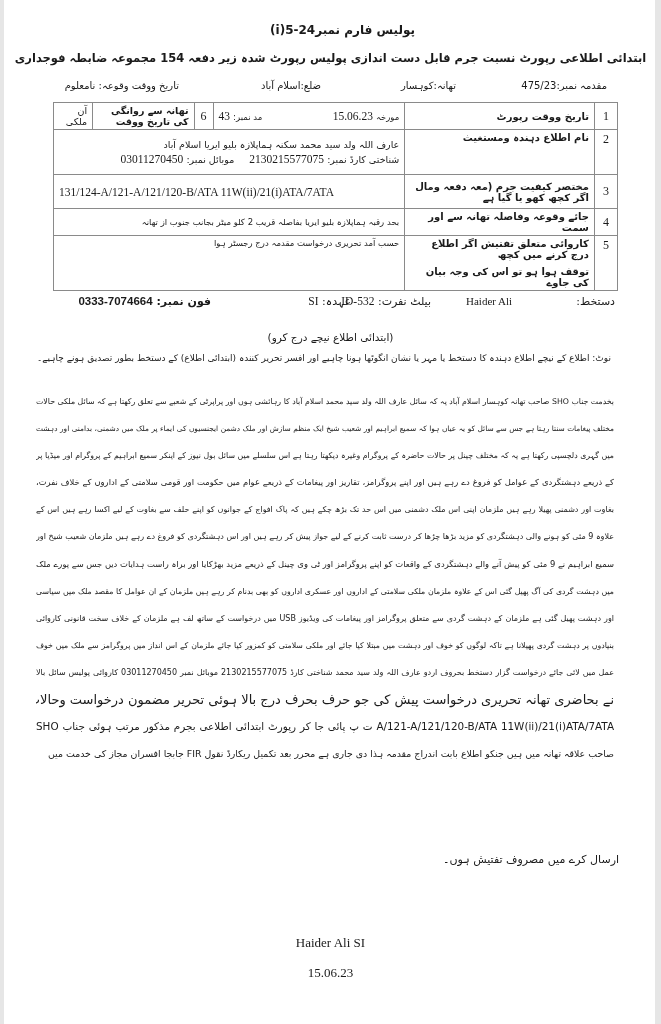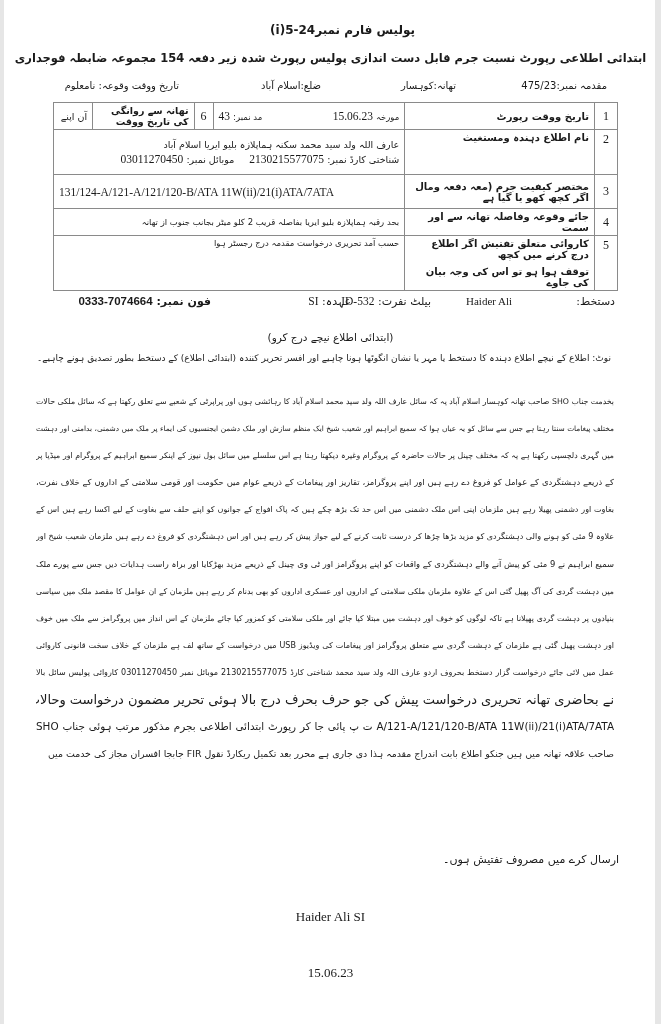--- a/index.html
+++ b/index.html
@@ -43,21 +43,21 @@
   .note { right:50px; top:353px; font-size:9px; white-space:nowrap; }
 
   .body-text {
     position:absolute; left:36px; width:578px; top:388px;
     direction:rtl; text-align:justify; text-align-last:right;
     font-family:"DejaVu Sans", sans-serif; font-size:10.6px; line-height:27.1px;
   }
   .body-line { display:block; text-align:justify; text-align-last:justify; white-space:nowrap; overflow:hidden; }
   .body-line.last { text-align-last:right; }
   .closing { right:42px; top:853px; font-size:11px; }
-  .sig-name { left:0; width:661px; top:909px; font-size:13px; }
+  .sig-name { left:0; width:661px; top:935px; font-size:13px; }
   .sig-date { left:0; width:661px; top:965px; font-size:13px; }
 </style>
 </head>
 <body>
 
 <div class="edge-left"></div>
 <div class="edge-right"></div>
 
 <div class="abs ur center title1">پولیس فارم نمبر24-5(i)</div>
 <div class="abs ur center title2">ابتدائی اطلاعی رپورٹ نسبت جرم قابل دست اندازی پولیس رپورٹ شدہ زیر دفعہ 154 مجموعہ ضابطہ فوجداری</div>
@@ -79,21 +79,21 @@
           <span class="lat">15.06.23</span>
         </span>
         <span>
           <span style="font-size:8.5px;">مد نمبر:</span>
           <span class="lat">43</span>
         </span>
       </div>
     </td>
     <td class="num" style="width:8px;">6</td>
     <td style="width:90px; font-weight:bold;">تھانہ سے روانگی کی تاریخ ووقت</td>
-    <td style="width:28px;">آن اپنے</td>
+    <td style="width:28px;">آن ملکی</td>
   </tr>
   <tr class="r2">
     <td class="num" style="vertical-align:top;">2</td>
     <td class="lbl" style="vertical-align:top;">نام اطلاع دہندہ ومستغیث</td>
     <td colspan="4">
       <div class="line">عارف اللہ ولد سید محمد سکنہ ہماپلازہ بلیو ایریا اسلام آباد</div>
       <div class="line">
         <span>شناختی کارڈ نمبر:</span>
         <span class="lat">2130215577075</span>
         &nbsp;&nbsp;&nbsp;
@@ -150,22 +150,22 @@
 
 <div class="body-text" id="body-text">
     <span class="body-line" style="font-size: 7.8px;">بخدمت جناب SHO صاحب تھانہ کوہسار اسلام آباد یہ کہ سائل عارف اللہ ولد سید محمد اسلام آباد کا رہائشی ہوں اور پراپرٹی کے شعبے سے تعلق رکھتا ہے کہ سائل ملکی حالات</span>
     <span class="body-line" style="font-size: 7.4px;">مختلف پیغامات سنتا رہتا ہے جس سے سائل کو یہ عیاں ہوا کہ سمیع ابراہیم اور شعیب شیخ ایک منظم سازش اور ملک دشمن ایجنسیوں کی ایماء پر ملک میں دشمنی، بدامنی اور دہشت</span>
     <span class="body-line" style="font-size: 7.8px;">میں گہری دلچسپی رکھتا ہے یہ کہ مختلف چینل پر حالات حاضرہ کے پروگرام وغیرہ دیکھتا رہتا ہے اس سلسلے میں سائل بول نیوز کے اینکر سمیع ابراہیم کے پروگرام اور میڈیا پر</span>
     <span class="body-line" style="font-size: 8.4px;">کے ذریعے دہشتگردی کے عوامل کو فروغ دے رہے ہیں اور اپنے پروگرامز، تقاریز اور پیغامات کے ذریعے عوام میں حکومت اور قومی سلامتی کے اداروں کے خلاف نفرت،</span>
     <span class="body-line" style="font-size: 8px;">بغاوت اور دشمنی پھیلا رہے ہیں ملزمان اپنی اس ملک دشمنی میں اس حد تک بڑھ چکے ہیں کہ پاک افواج کے جوانوں کو اپنے حلف سے بغاوت کے لیے اکسا رہے ہیں اس کے</span>
     <span class="body-line" style="font-size: 8px;">علاوہ 9 مئی کو ہونے والی دہشتگردی کو مزید بڑھا چڑھا کر درست ثابت کرنے کے لیے جواز پیش کر رہے ہیں اور اس دہشتگردی کو فروغ دے رہے ہیں ملزمان شعیب شیخ اور</span>
     <span class="body-line" style="font-size: 8.4px;">سمیع ابراہیم نے 9 مئی کو پیش آنے والے دہشتگردی کے واقعات کو اپنے پروگرامز اور ٹی وی چینل کے ذریعے مزید بھڑکایا اور براہ راست ہدایات دیں جس سے پورے ملک</span>
     <span class="body-line" style="font-size: 7.8px;">میں دہشت گردی کی آگ پھیل گئی اس کے علاوہ ملزمان ملکی سلامتی کے اداروں اور عسکری اداروں کو بھی بدنام کر رہے ہیں ملزمان کے ان عوامل کا مقصد ملک میں سیاسی</span>
+    <span class="body-line" style="font-size: 8px;">اور دہشت پھیل گئی ہے ملزمان کے دہشت گردی سے متعلق پروگرامز اور پیغامات کی ویڈیوز USB میں درخواست کے ساتھ لف ہے ملزمان کے خلاف سخت قانونی کاروائی</span>
     <span class="body-line" style="font-size: 7.8px;">بنیادوں پر دہشت گردی پھیلانا ہے تاکہ لوگوں کو خوف اور دہشت میں مبتلا کیا جائے اور ملکی سلامتی کو کمزور کیا جائے ملزمان کے اس انداز میں پروگرامز سے ملک میں خوف</span>
-    <span class="body-line" style="font-size: 8px;">اور دہشت پھیل گئی ہے ملزمان کے دہشت گردی سے متعلق پروگرامز اور پیغامات کی ویڈیوز USB میں درخواست کے ساتھ لف ہے ملزمان کے خلاف سخت قانونی کاروائی</span>
     <span class="body-line" style="font-size: 8px;">عمل میں لائی جائے درخواست گزار دستخط بحروف اردو عارف اللہ ولد سید محمد شناختی کارڈ 2130215577075 موبائل نمبر 03011270450 کاروائی پولیس سائل بالا</span>
     <span class="body-line" style="font-size: 13px;">نے بحاضری تھانہ تحریری درخواست پیش کی جو حرف بحرف درج بالا ہوئی تحریر مضمون درخواست وحالات واقعات سے سردست صورت جرم 131/124-</span>
     <span class="body-line" style="font-size: 10.4px;">A/121-A/121/120-B/ATA 11W(ii)/21(i)ATA/7ATA ت پ پائی جا کر رپورٹ ابتدائی اطلاعی بجرم مذکور مرتب ہوئی جناب SHO</span>
     <span class="body-line last" style="font-size: 9.4px;">صاحب علاقہ تھانہ میں ہیں جنکو اطلاع بابت اندراج مقدمہ ہذا دی جاری ہے محرر بعد تکمیل ریکارڈ نقول FIR جابجا افسران مجاز کی خدمت میں</span>
   </div>
 
 <div class="abs ur closing">ارسال کرے میں مصروف تفتیش ہوں۔</div>
 
 <div class="abs ltr center sig-name">Haider Ali SI</div>
 <div class="abs ltr center sig-date">15.06.23</div>

